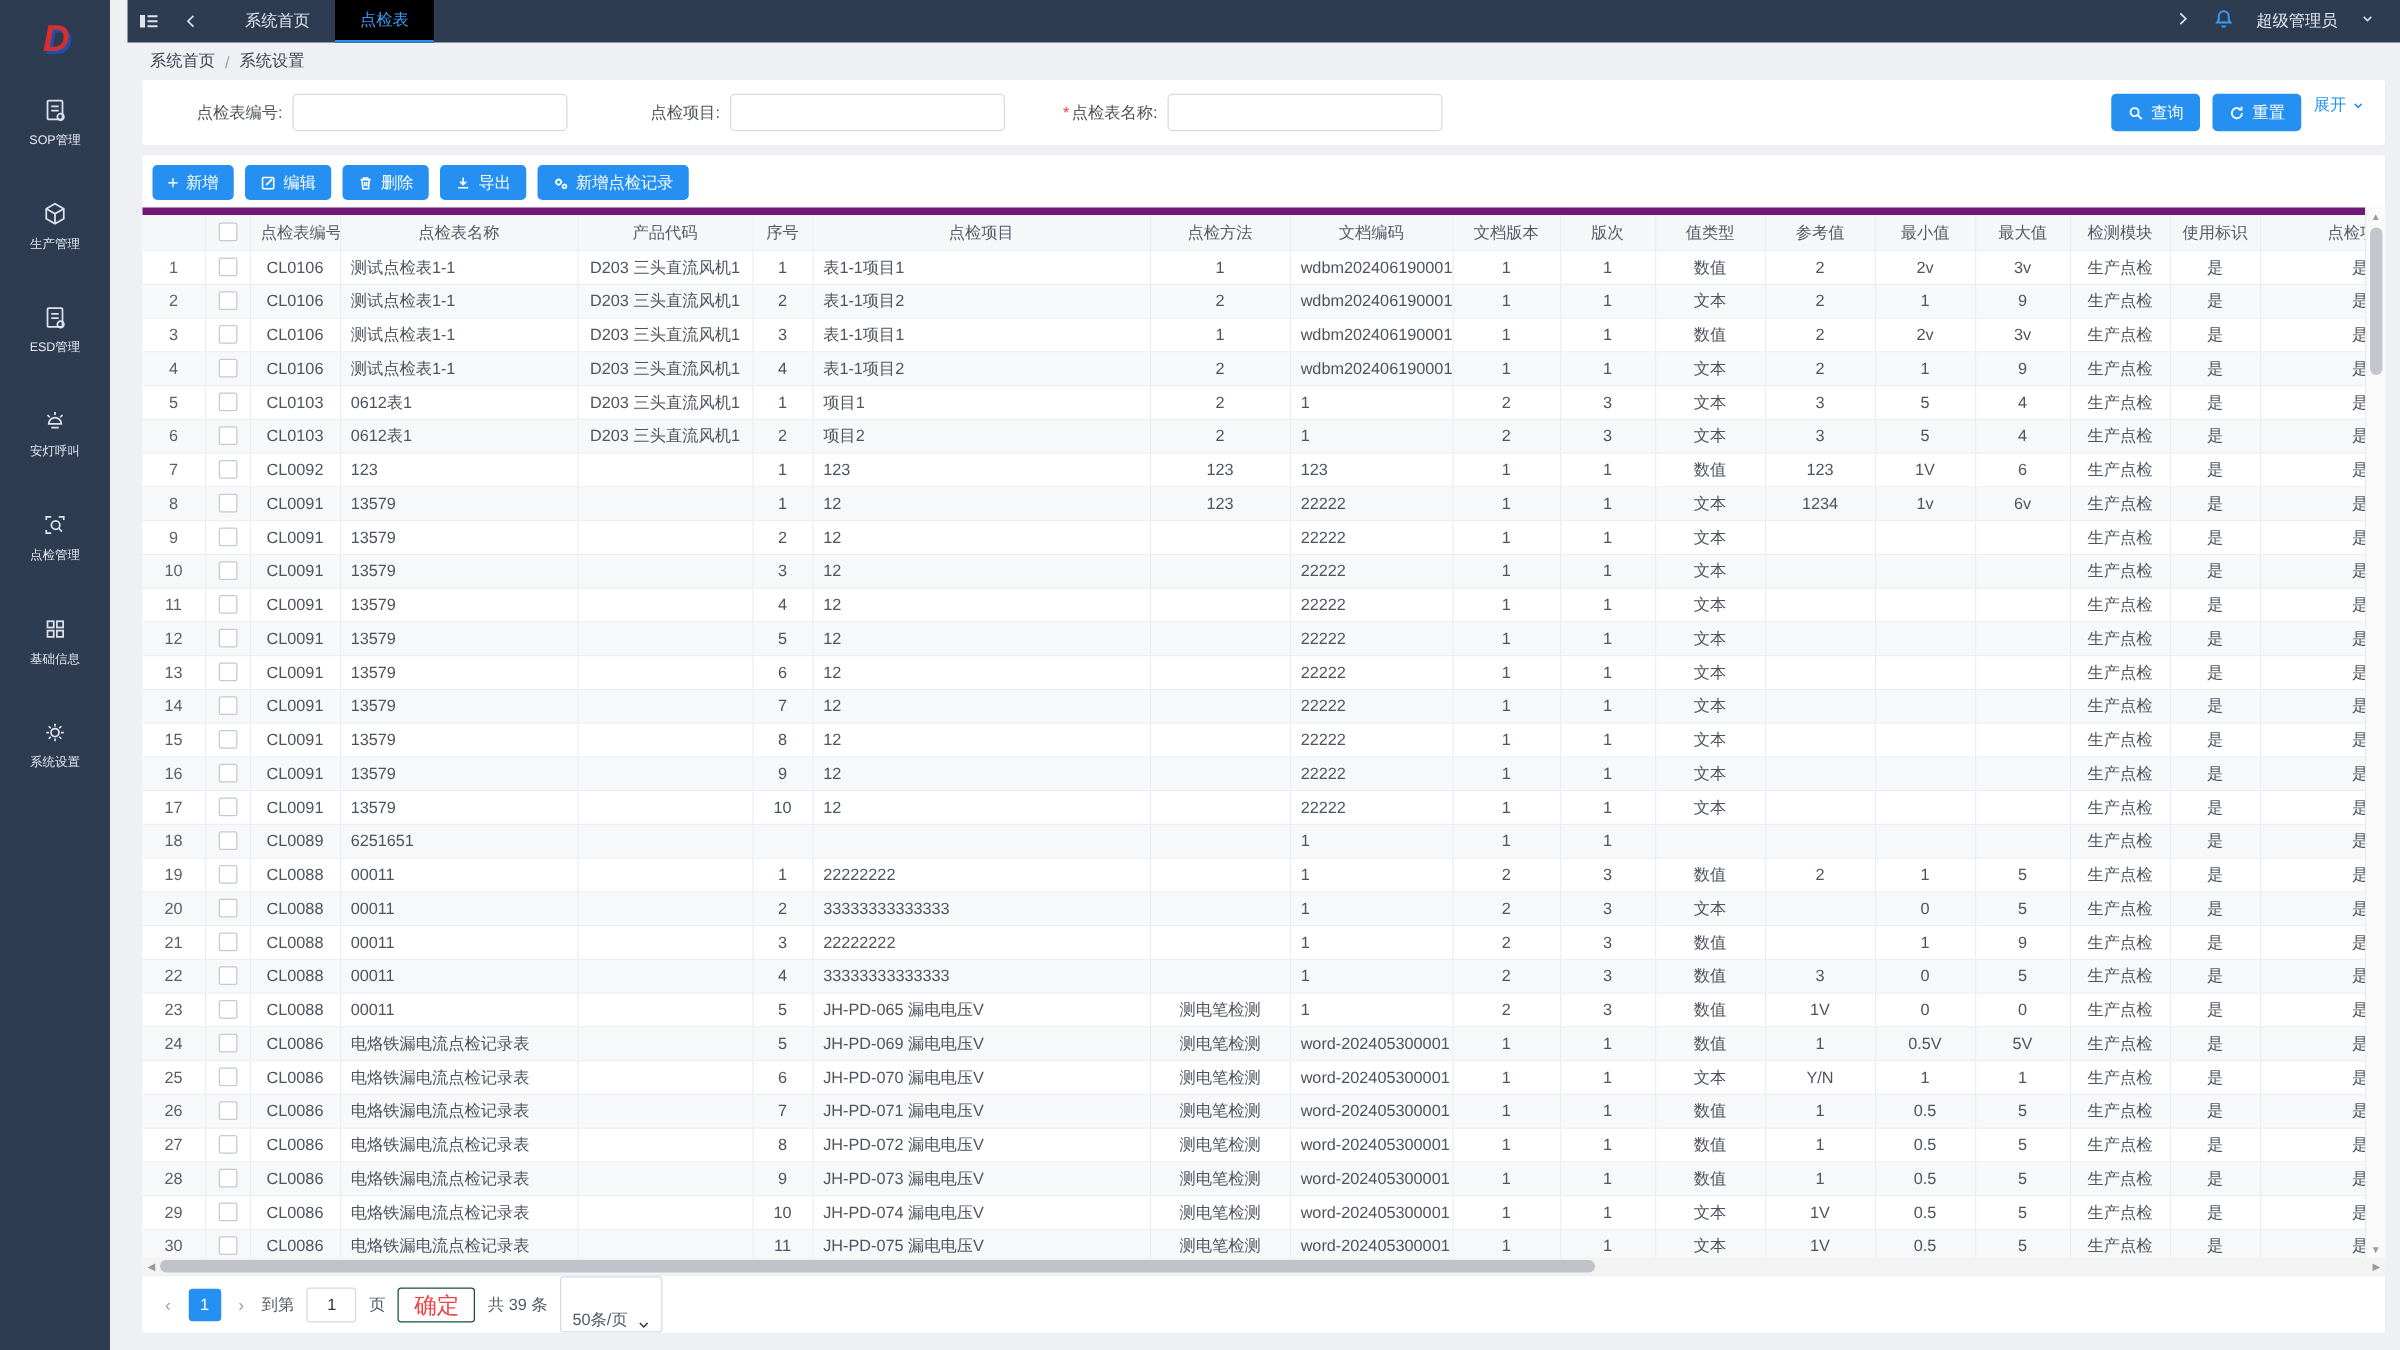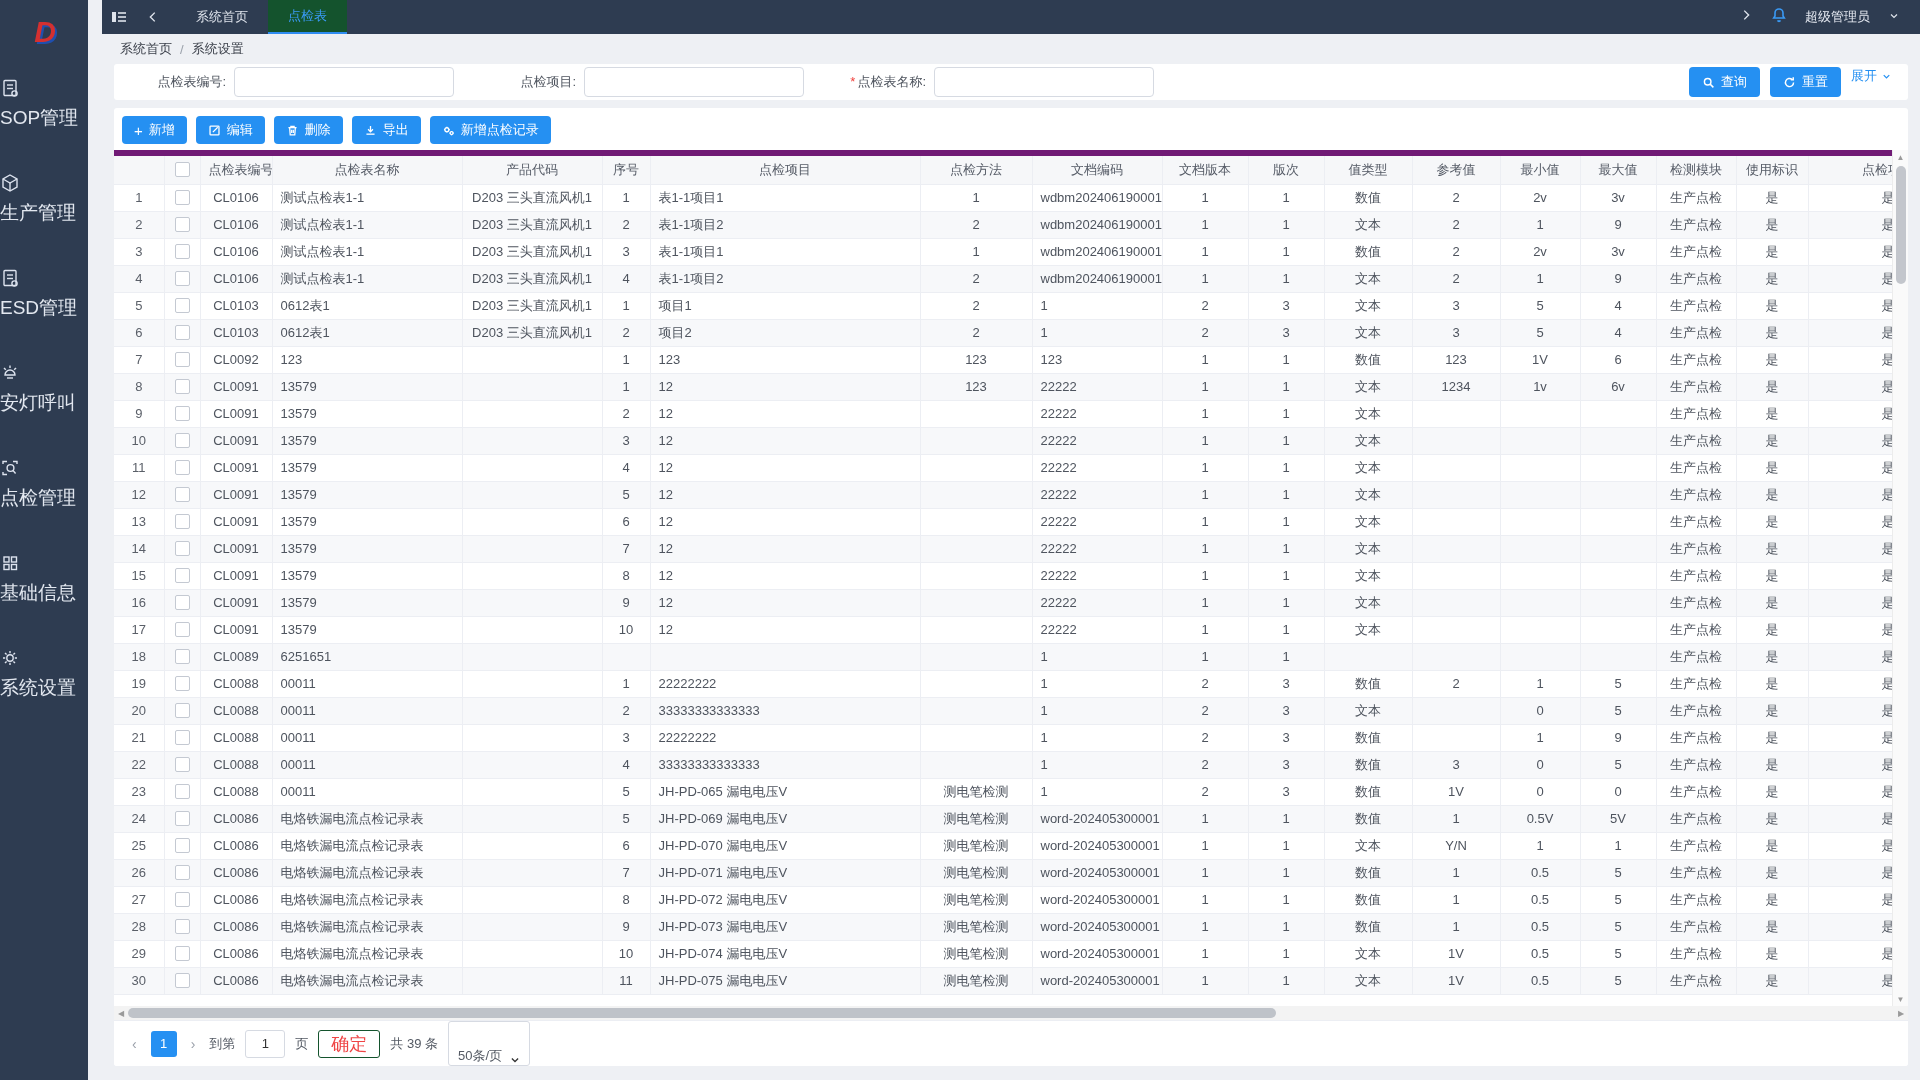--- a/index.html
+++ b/index.html
@@ -5,43 +5,43 @@
   * { margin:0; padding:0; box-sizing:border-box; }
   html,body { width:1920px; height:1080px; overflow:hidden;
     font-family:"Liberation Sans","DejaVu Sans",sans-serif; background:#eef0f4; color:#4e545e; }
   .app { display:flex; width:1920px; height:1080px; }
 
   
   .sidebar { width:88px; background:#2e3c51; display:flex; flex-direction:column; align-items:center; flex-shrink:0; }
   .logo { margin:12px 0 26px; width:40px; height:40px; display:flex; align-items:center; justify-content:center; }
   .logo span { font-size:30px; font-weight:bold; font-style:italic; color:#d43030;
     text-shadow:2px 2px 0 #1f4fae; letter-spacing:-2px; }
-  .side-item { display:flex; flex-direction:column; align-items:flex-start; gap:7px;
-    color:#e3e8f0; font-size:19px; margin-bottom:42px; cursor:pointer; width:100%; }
+  .side-item { display:flex; flex-direction:column; align-items:center; gap:7px;
+    color:#e3e8f0; font-size:10px; margin-bottom:42px; cursor:pointer; width:100%; }
   .side-item svg { width:20px; height:20px; stroke:#dde3ee; fill:none; stroke-width:1.4; }
 
   
   .main { flex:1; display:flex; flex-direction:column; min-width:0;margin-left:14px; }
 
   .topbar { height:34px; background:#2e3c51; display:flex; align-items:center; color:#e6eaf2; flex-shrink:0; }
   .topbar svg { stroke:#dfe4ec; fill:none; stroke-width:1.6; }
   .tb-icon { width:34px; height:34px; display:flex; align-items:center; justify-content:center; cursor:pointer; }
   .tabs { display:flex; height:34px; margin-left:6px; }
   .tab { padding:0 20px; display:flex; align-items:center; font-size:13px; cursor:pointer; color:#dfe4ec; }
-  .tab.active { color:#3a9af5; background:#14532d; border-bottom:2px solid #2f8df2; }
+  .tab.active { color:#3a9af5; background:#000000; border-bottom:2px solid #2f8df2; }
   .tb-right { margin-left:auto; display:flex; align-items:center; gap:18px; padding-right:20px; }
   .bell svg { stroke:#3a9af5; }
   .user { font-size:13px; }
 
   .breadcrumb { height:30px; display:flex; align-items:center; padding-left:18px; font-size:13px; color:#3c414b; gap:8px; }
   .breadcrumb .sep { color:#9aa0aa; }
 
   
   .card { background:#fff; border-radius:3px; margin:0 12px; }
-  .filter-card { height:36px; display:flex; align-items:center; padding:0 16px; flex-shrink:0; }
+  .filter-card { height:52px; display:flex; align-items:center; padding:0 16px; flex-shrink:0; }
   .field { display:flex; align-items:center; margin-right:26px; }
   .field label { font-size:13px; color:#4e545e; text-align:right; min-width:96px; margin-right:8px; white-space:nowrap; }
   .req { color:#f0413d; margin-right:2px; font-size:13px; }
   .field input { width:220px; height:30px; border:1px solid #d6dae2; border-radius:4px; padding:0 10px; font-size:13px; color:#333; outline:none; }
   .filter-actions { margin-left:auto; display:flex; align-items:flex-start; gap:10px; }
   .btn-blue { background:#2590f2; color:#fff; border:none; border-radius:4px; height:30px; padding:0 13px;
     font-size:13px; display:inline-flex; align-items:center; gap:6px; cursor:pointer; white-space:nowrap; }
   .btn-blue svg { width:13px; height:13px; stroke:#fff; fill:none; stroke-width:1.8; }
   .link-blue { color:#2590f2; font-size:13px; display:inline-flex; align-items:center; gap:4px; cursor:pointer; }
   .link-blue svg { width:11px; height:11px; stroke:#2590f2; fill:none; stroke-width:1.8; }

